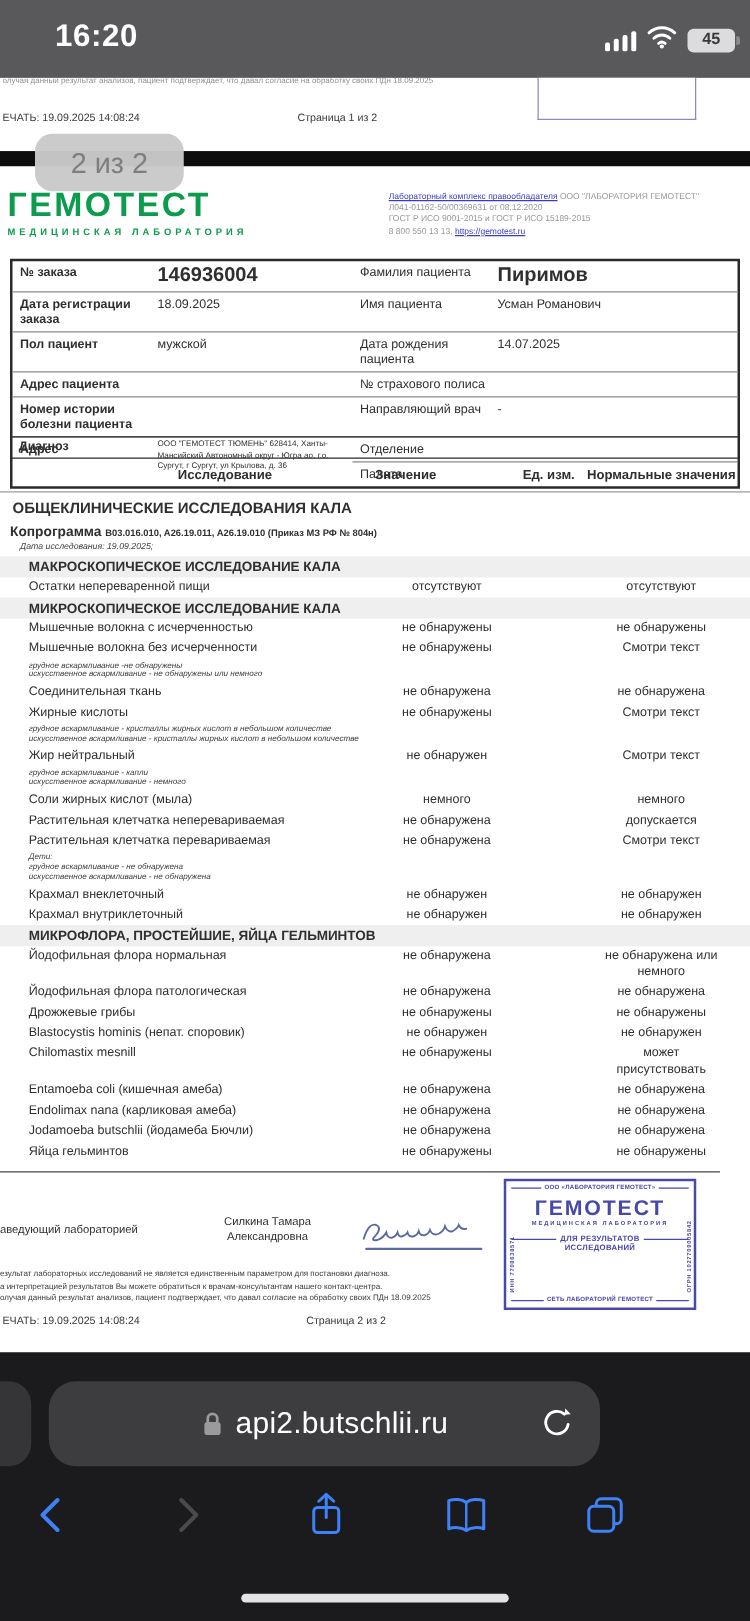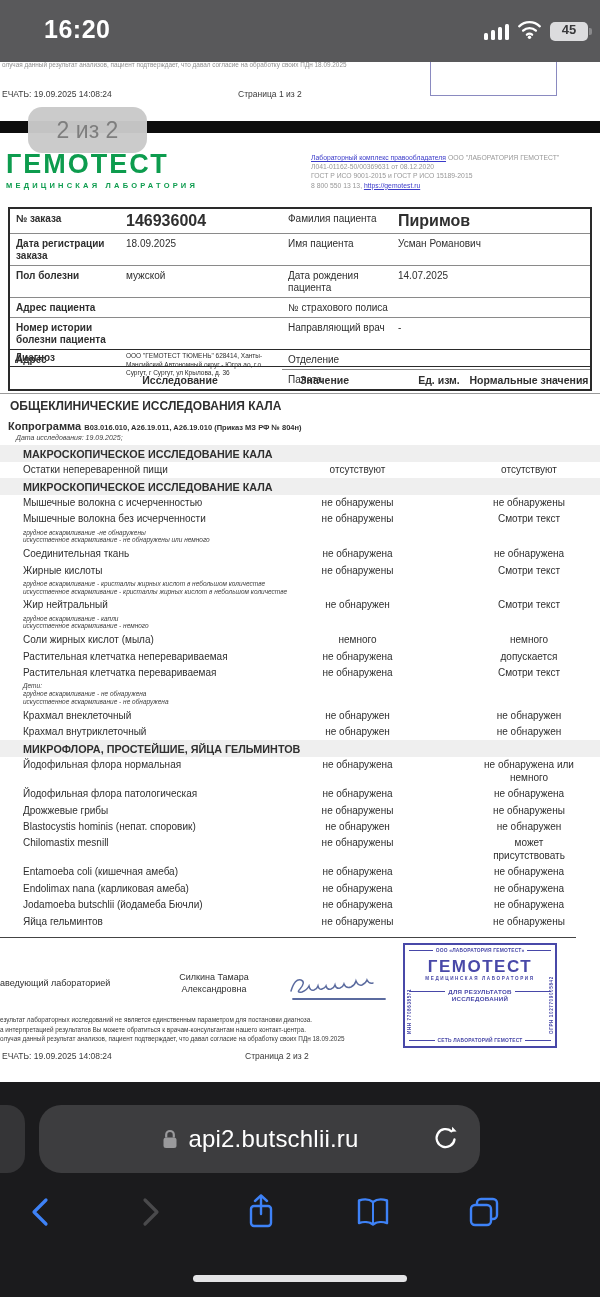--- a/index.html
+++ b/index.html
@@ -176,21 +176,21 @@
         <div class="p-cell p-l2">Фамилия пациента</div>
         <div class="p-cell p-v2 big">Пиримов</div>
       </div>
       <div class="p-row">
         <div class="p-cell p-l1">Дата регистрации заказа</div>
         <div class="p-cell p-v1">18.09.2025</div>
         <div class="p-cell p-l2">Имя пациента</div>
         <div class="p-cell p-v2">Усман Романович</div>
       </div>
       <div class="p-row">
-        <div class="p-cell p-l1">Пол болезни</div>
+        <div class="p-cell p-l1">Пол пациент</div>
         <div class="p-cell p-v1">мужской</div>
         <div class="p-cell p-l2">Дата рождения пациента</div>
         <div class="p-cell p-v2">14.07.2025</div>
       </div>
       <div class="p-row">
         <div class="p-cell p-l1">Адрес пациента</div>
         <div class="p-cell p-v1"></div>
         <div class="p-cell p-l2">№ страхового полиса</div>
         <div class="p-cell p-v2"></div>
       </div>

